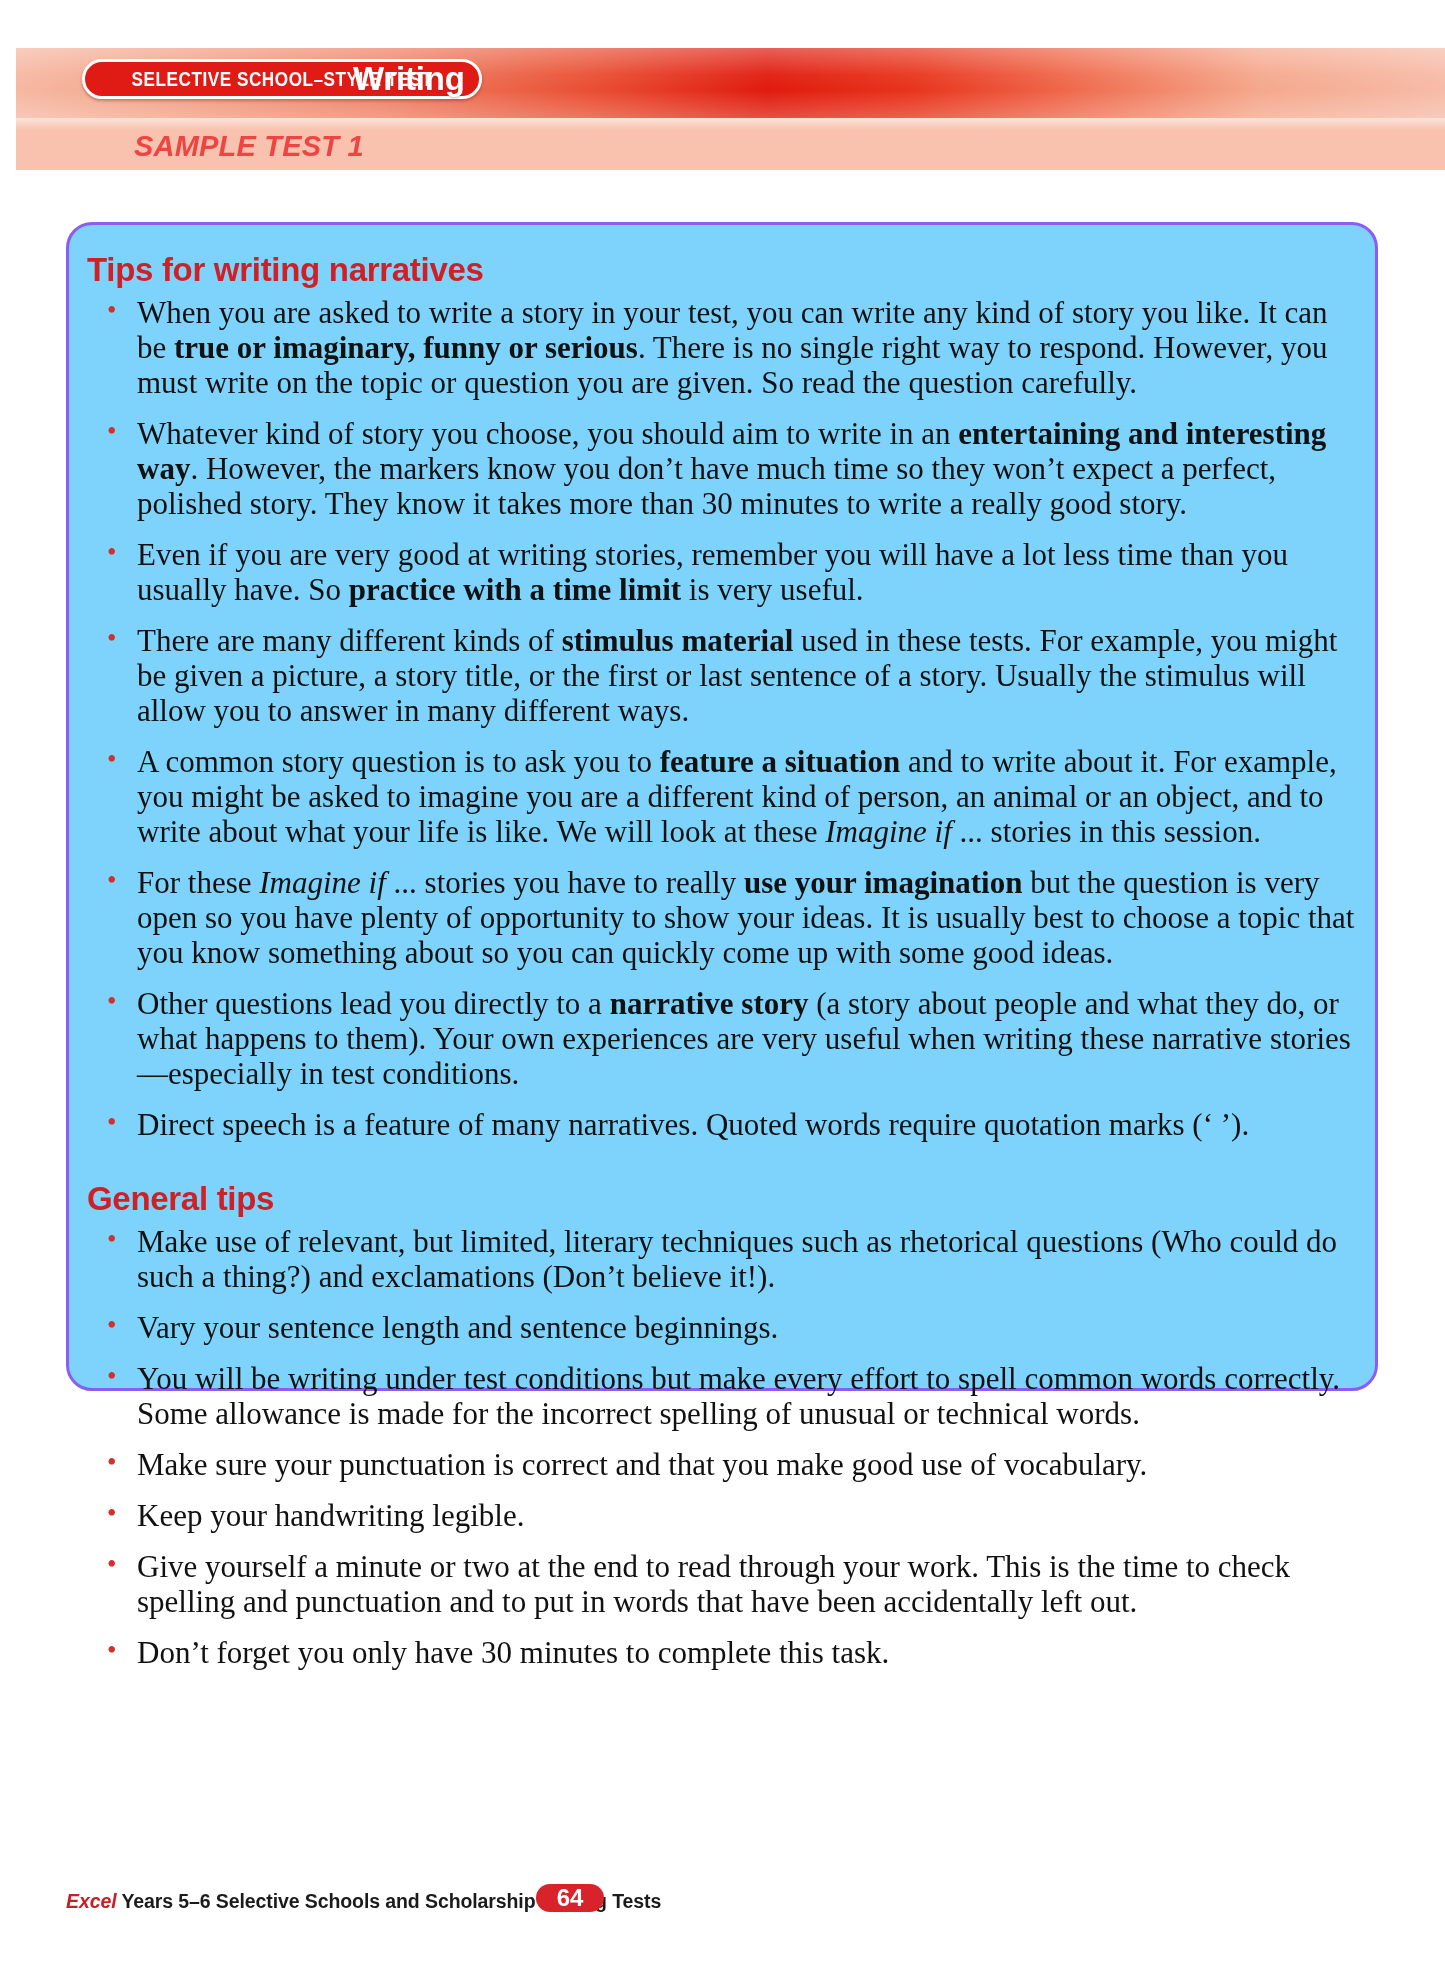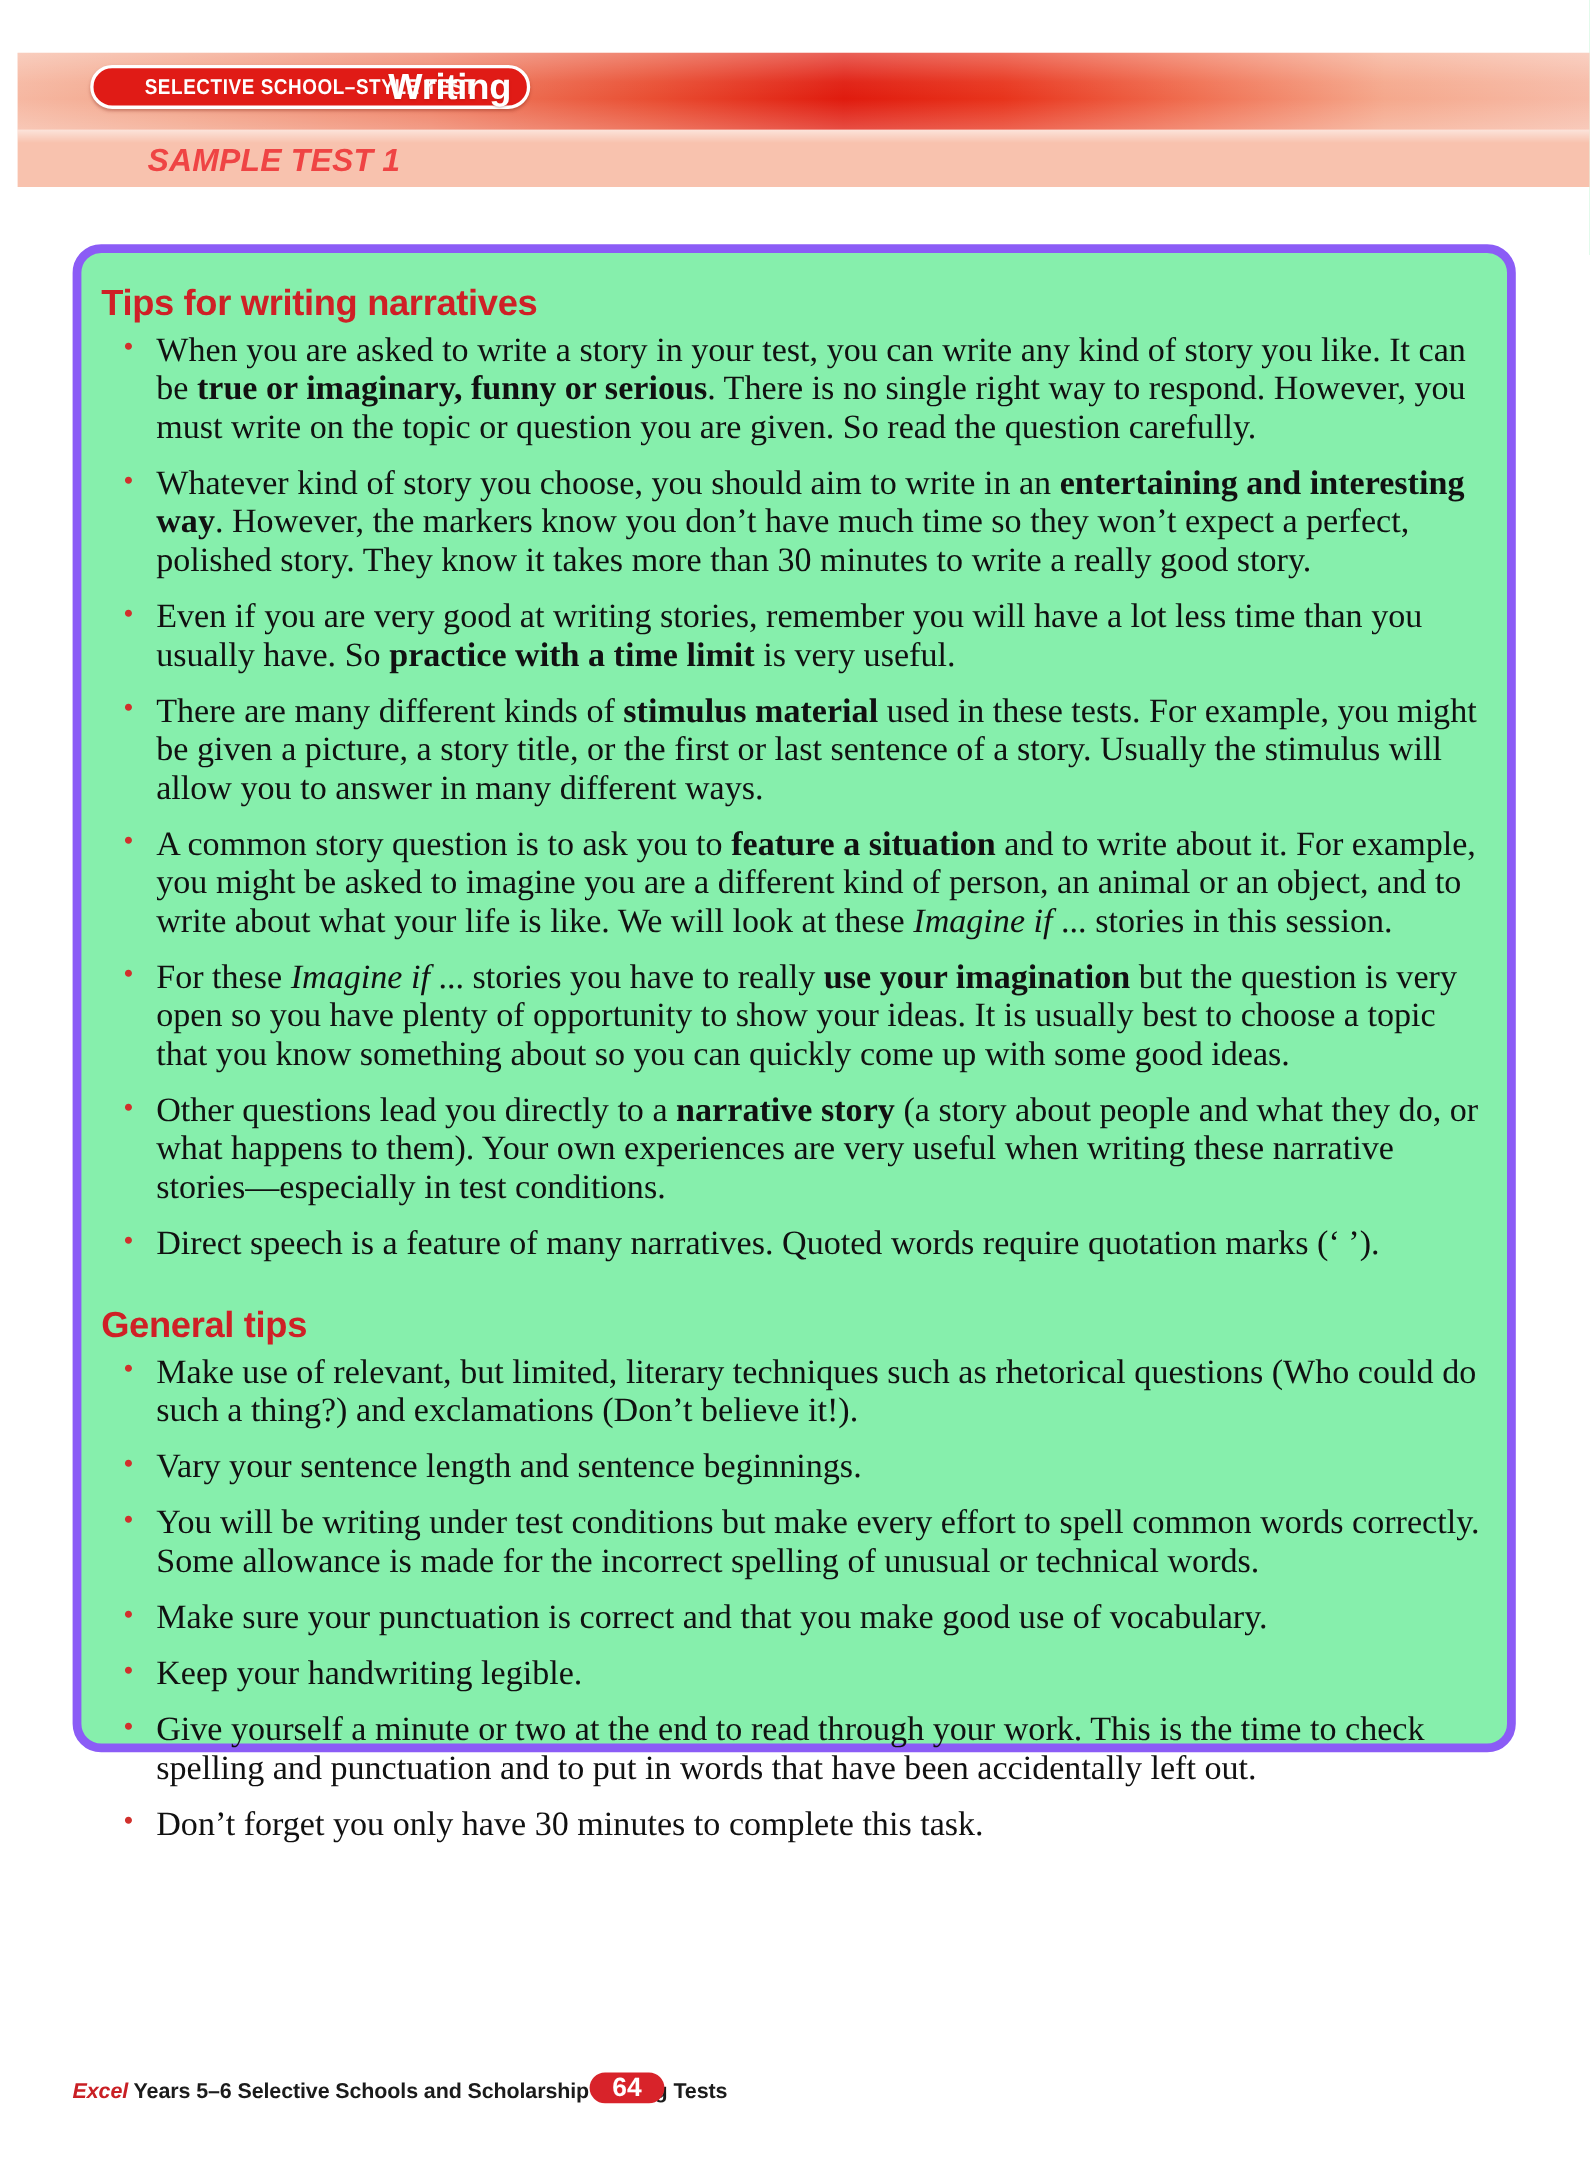--- a/index.html
+++ b/index.html
@@ -117,25 +117,25 @@
     color: #ef4444;
     letter-spacing: 0.2px;
   }
 
   
   .content-box {
     position: absolute;
     top: 222px;
     left: 66px;
     width: 1312px;
-    height: 1371px;
-    border: 8px solid #8b5cf6;
+    height: 1169px;
+    border: 3px solid #8b5cf6;
     border-radius: 26px;
     box-sizing: border-box;
-    background: #86efac;
+    background: #7dd3fc;
   }
   .inner {
     position: absolute;
     top: 26px;
     left: 18px;
     right: 18px;
   }
 
   h2.section-title {
     color: #cf2026;

